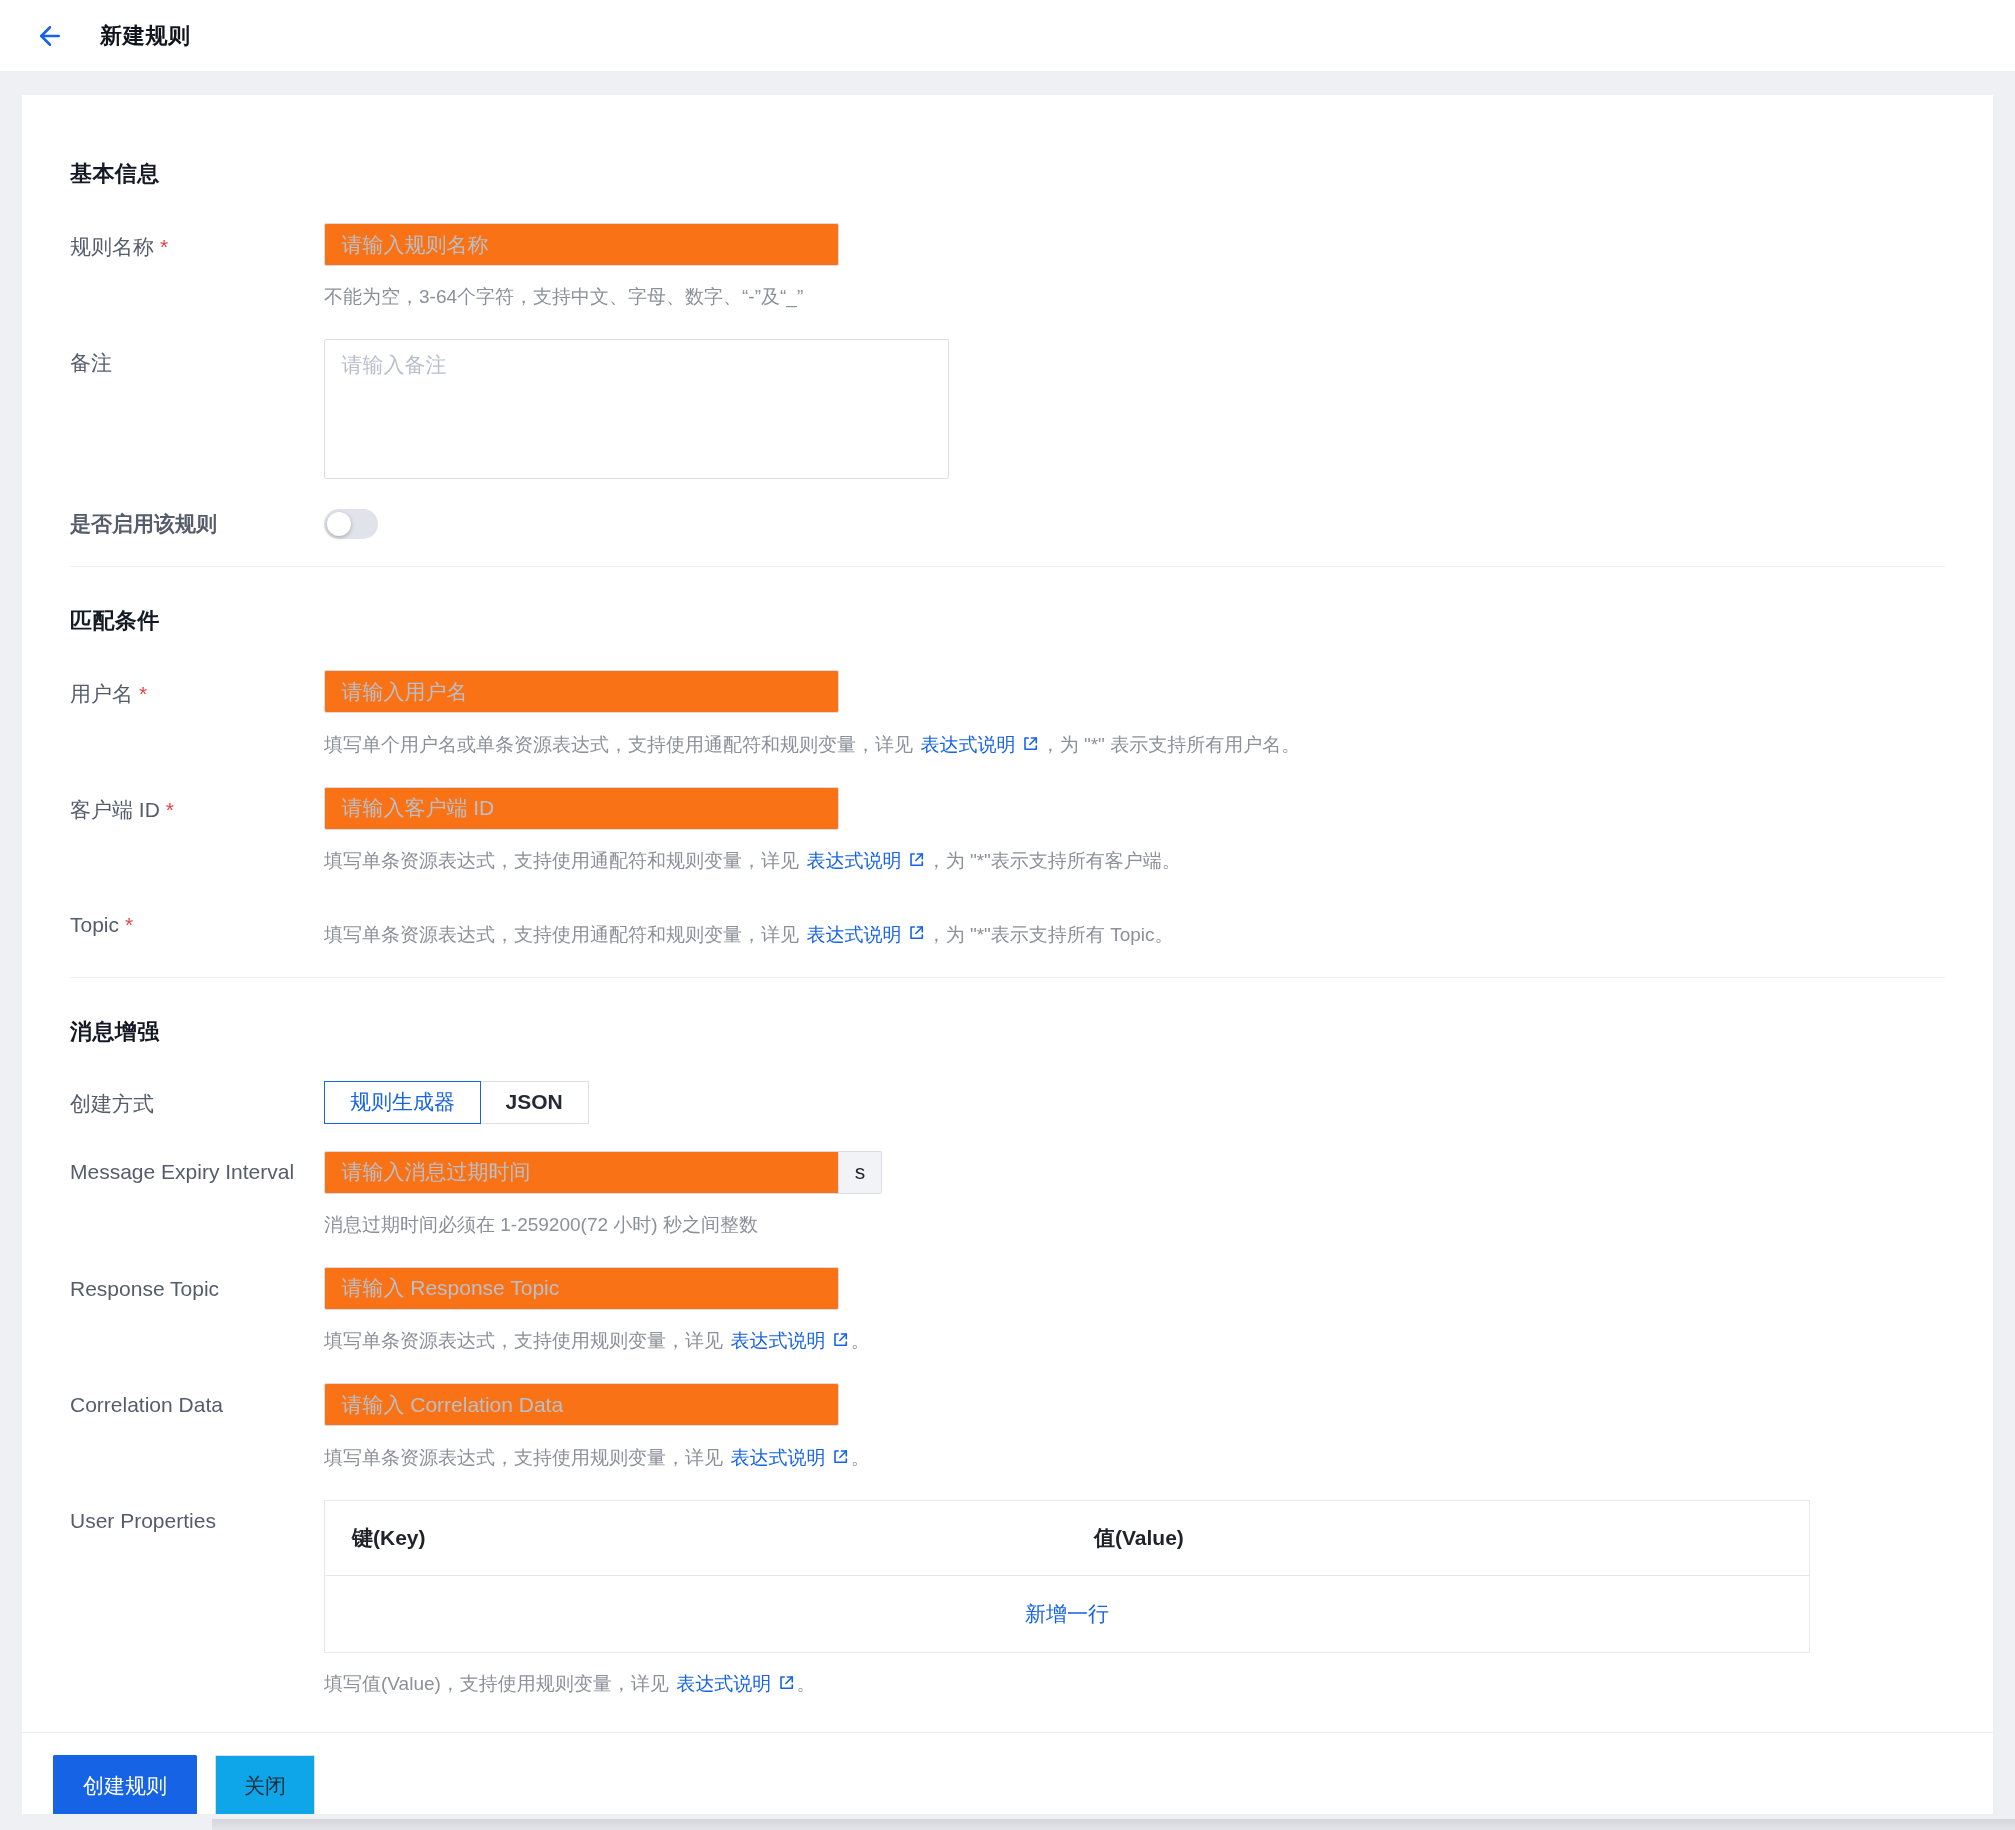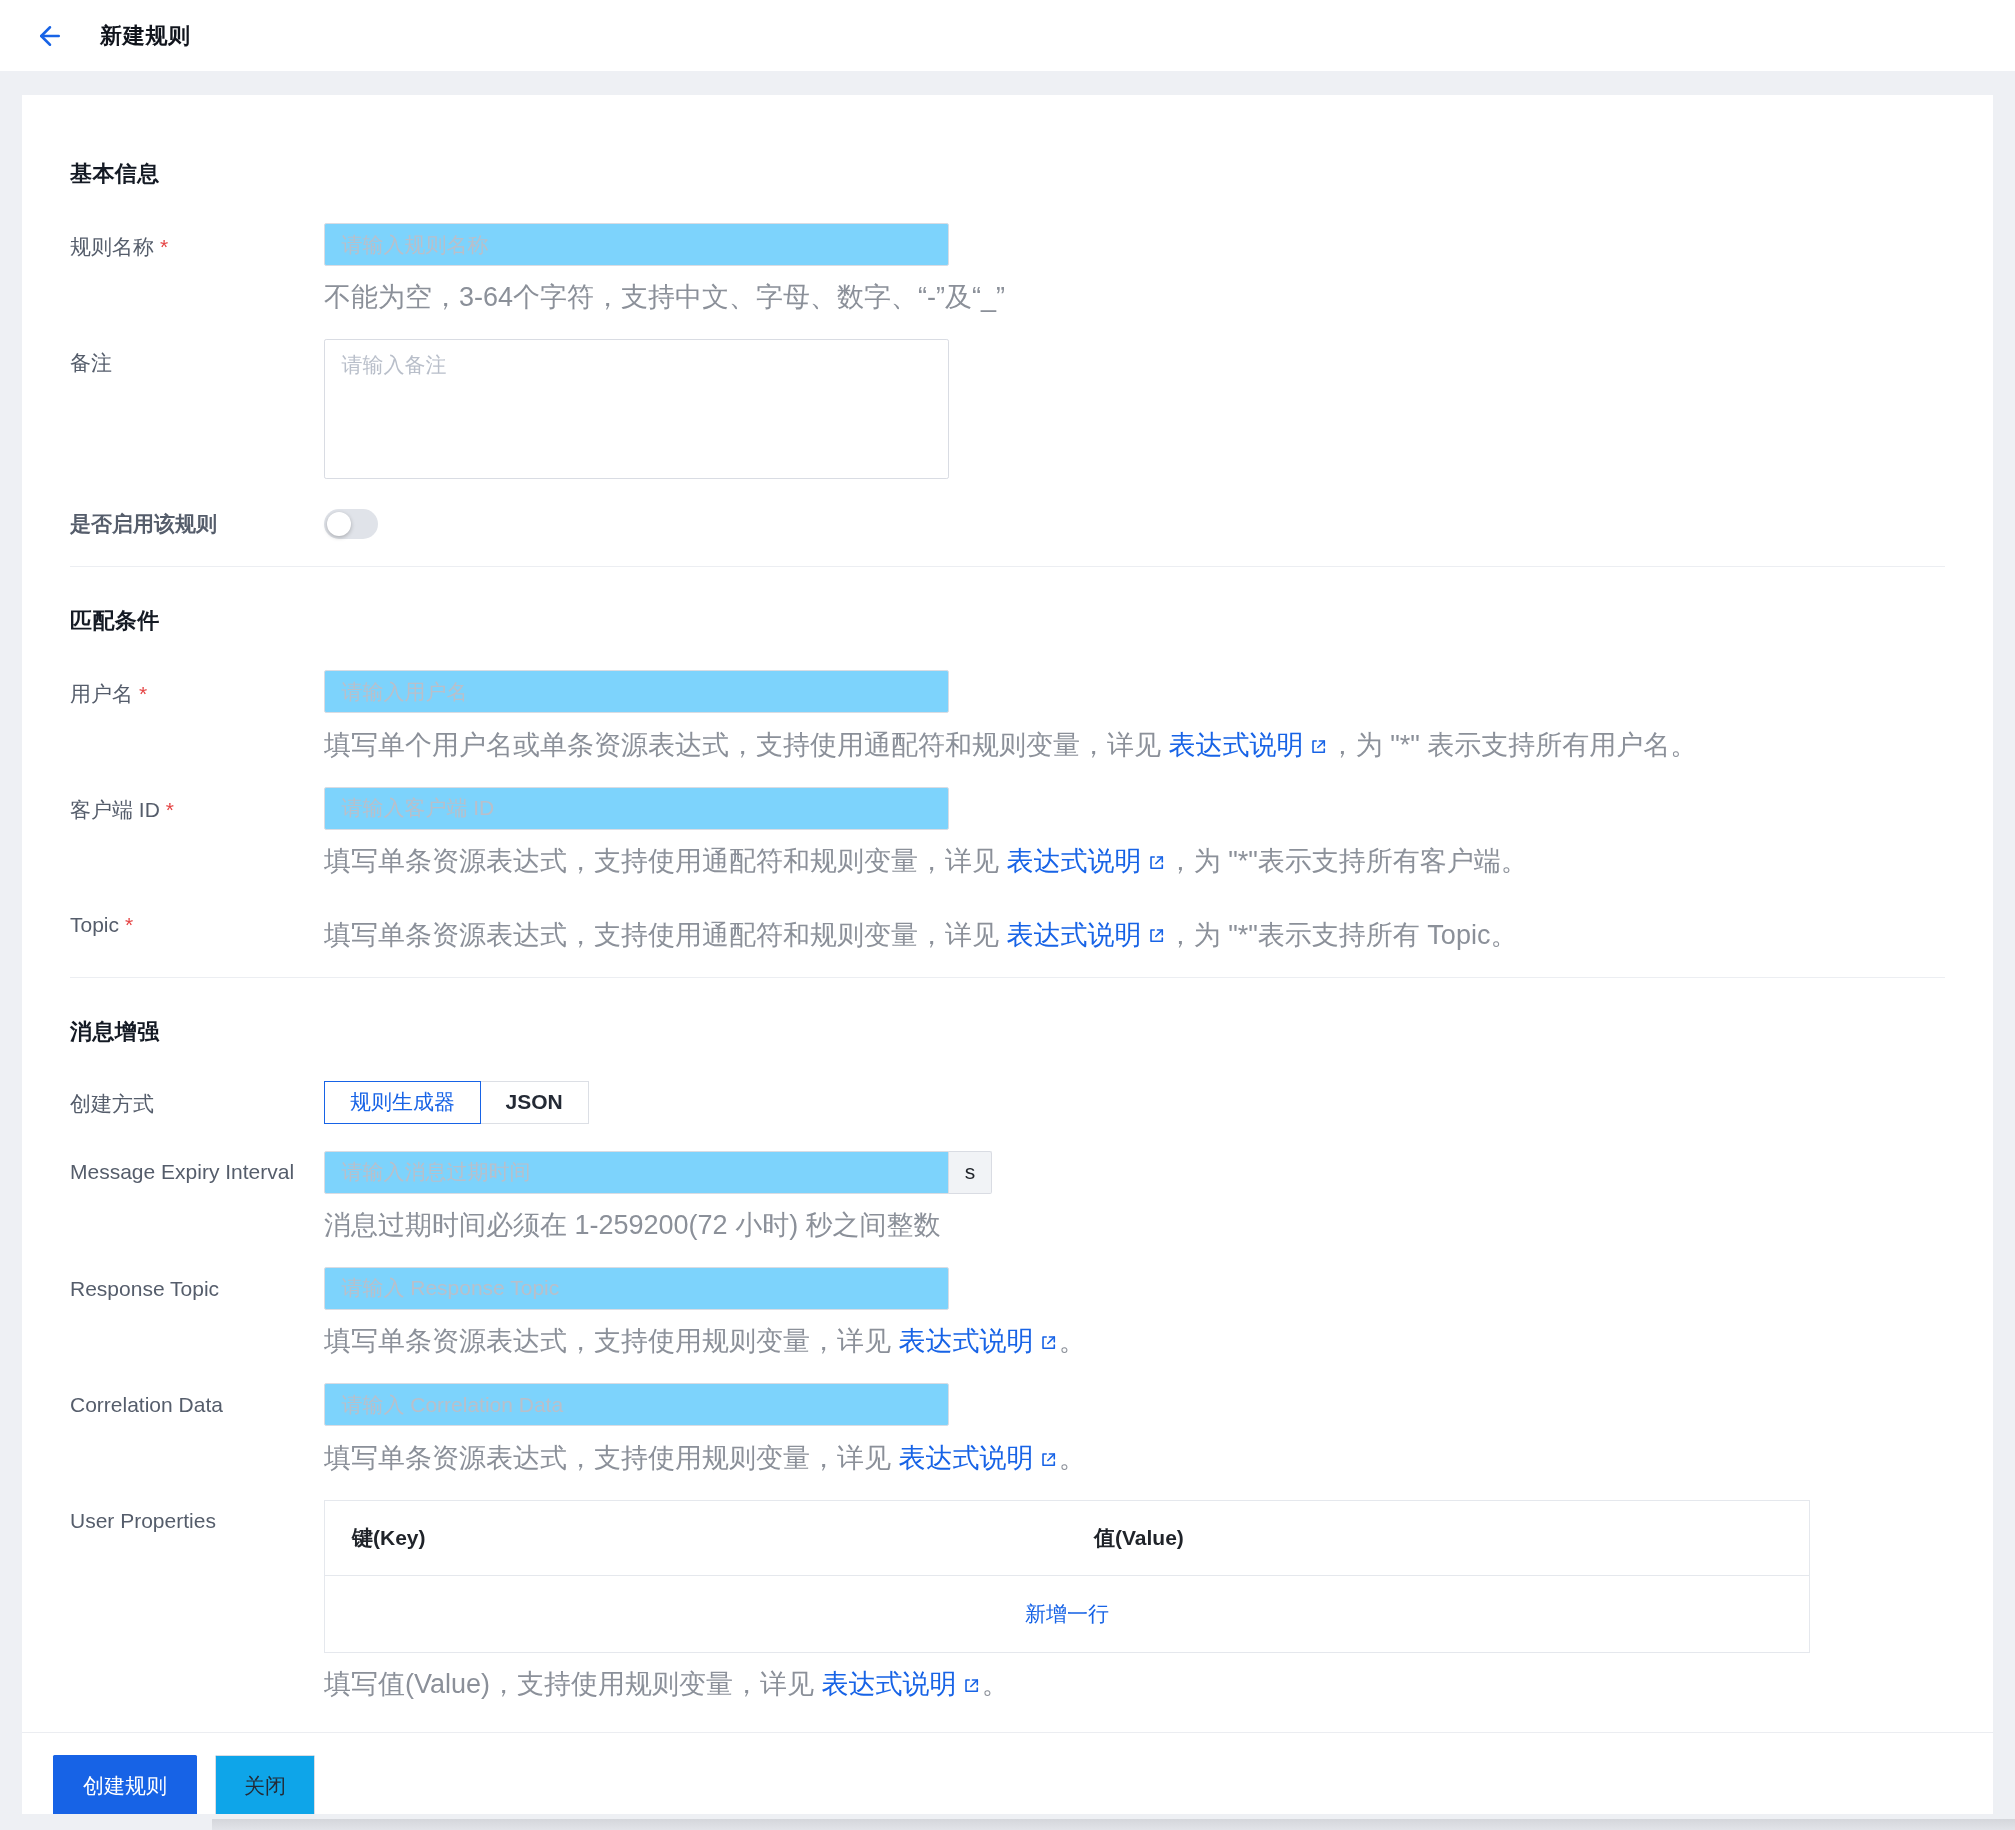--- a/index.html
+++ b/index.html
@@ -27,33 +27,33 @@
 
   .section-title { font-size: 22px; font-weight: 700; color: #141a24; margin-bottom: 34px; letter-spacing: 0.4px; margin-top: 10px; }
 
   .form-row { display: grid; grid-template-columns: 254px 1fr; align-items: start; margin-bottom: 27px; }
   .form-row.center { align-items: center; font-weight: bold; }
   .form-label { padding-top: 9.7px; font-size: 21px; color: #555d6b; }
   .form-row.center .form-label { padding-top: 0; }
   .req { color: #e54545; margin-left: 6px; font-size: 21px; }
 
   .text-input {
-    width: 625px; height: 43px;
+    width: 515px; height: 43px;
     border: 1.5px solid #d9dce3; border-radius: 2.2px;
-    padding: 0 16.4px; font-size: 21px; color: #1f2329; background: #7dd3fc;
+    padding: 0 16.4px; font-size: 21px; color: #1f2329; background: #f97316;
     outline: none;
   }
   .text-input::placeholder, .textarea::placeholder { color: #b9bfca; }
   .textarea {
     width: 625px; height: 140px;
     border: 1.5px solid #d9dce3; border-radius: 2.2px;
     padding: 10.4px 16.4px; font-size: 21px; color: #1f2329;
     resize: none; outline: none; font-family: inherit;
   }
-  .helper { margin-top: 16.4px; font-size: 27px; color: #8b9099; line-height: 30px; }
+  .helper { margin-top: 16.4px; font-size: 19px; color: #8b9099; line-height: 30px; }
   .link { color: #1763e6; cursor: pointer; margin-left: 7.4px; white-space: nowrap; }
   .link .ext-icon { margin-left: 6px; vertical-align: -2.2px; }
 
   
   .toggle { width: 54px; height: 30px; border-radius: 15px; background: #e0e3e9; position: relative; cursor: pointer; }
   .toggle .knob {
     position: absolute; top: 3px; left: 3px; width: 24px; height: 24px;
     border-radius: 50%; background: #fff; box-shadow: 0 1.5px 4.5px rgba(0,0,0,.25);
   }
 

